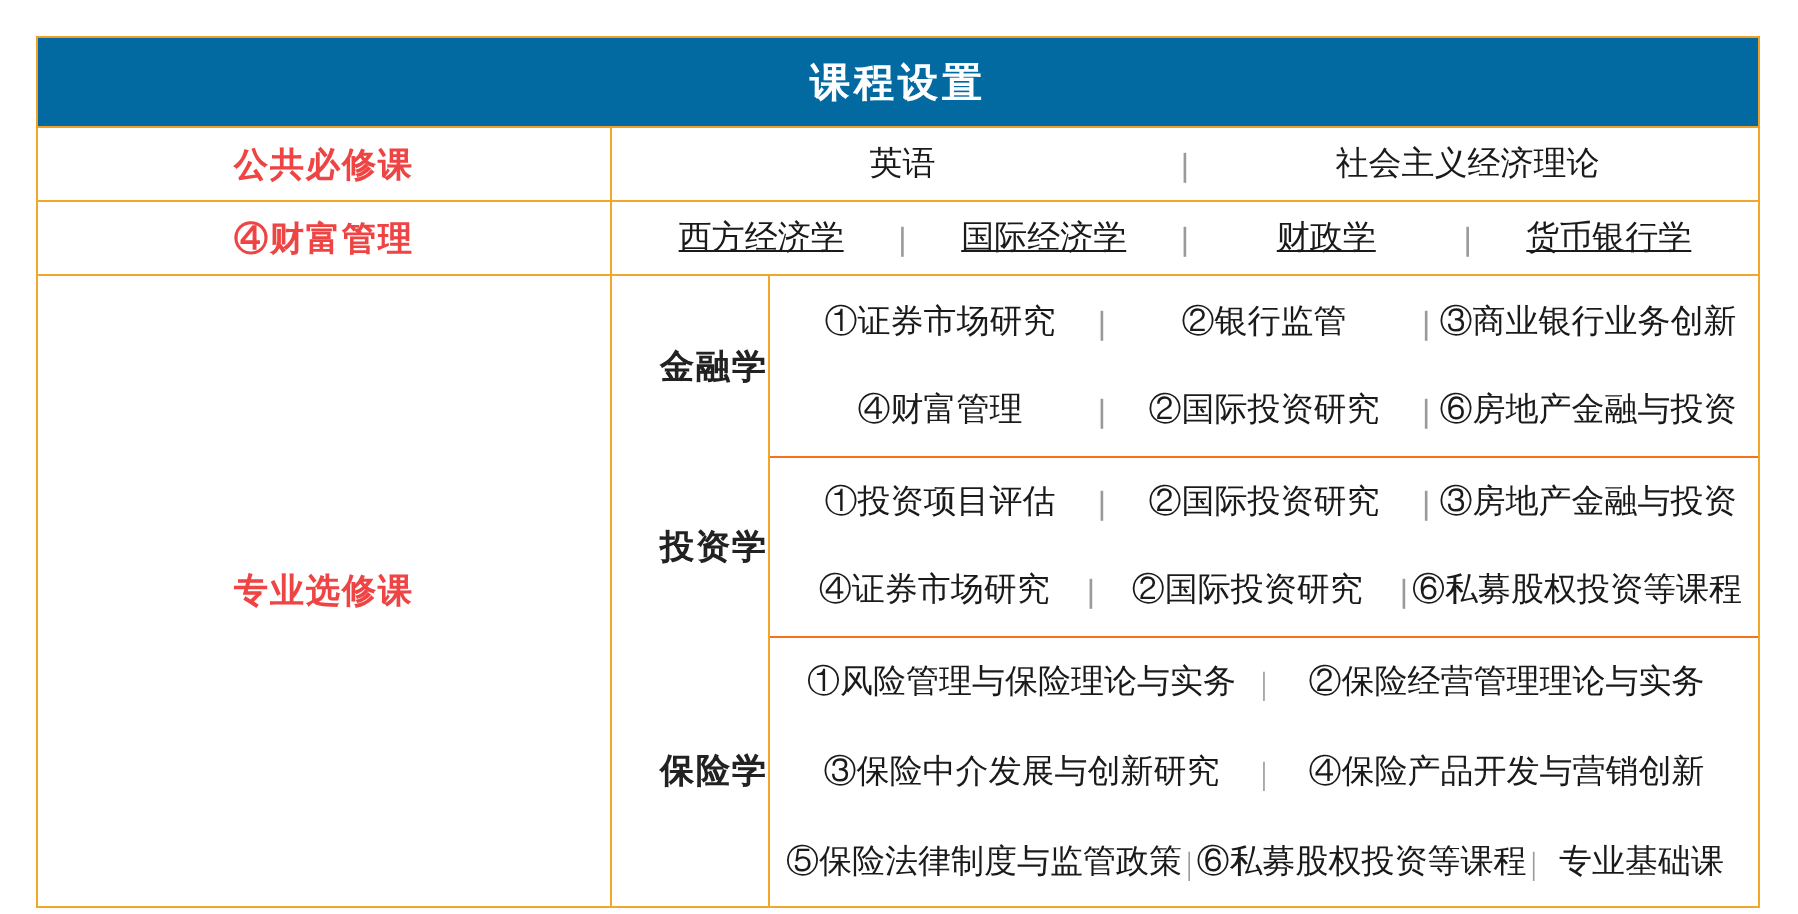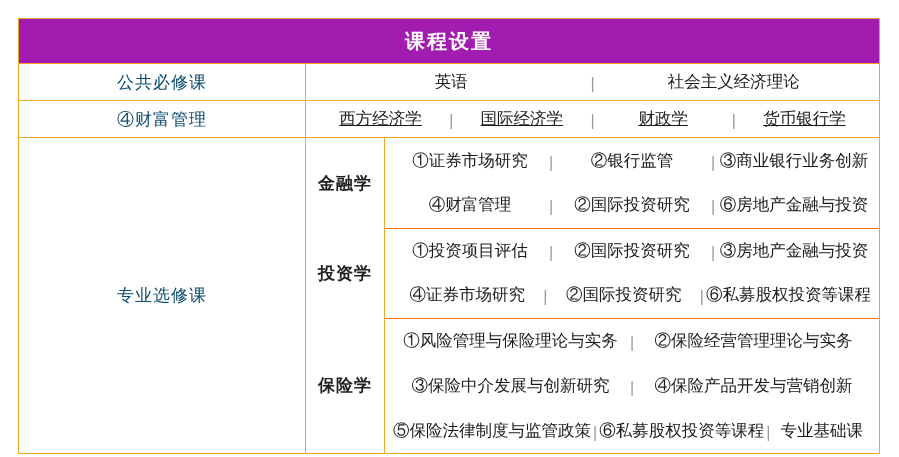--- a/index.html
+++ b/index.html
@@ -20,41 +20,41 @@
     width: 862px;
     border-collapse: collapse;
     table-layout: fixed;
   }
   .course-table td {
     border: 1px solid #f0a72a;
     padding: 0;
     vertical-align: middle;
   }
   .title-cell {
-    background: #a21caf;
+    background: #0369a1;
     color: #ffffff;
     font-size: 20px;
     font-weight: bold;
     text-align: center;
     height: 44px;
     letter-spacing: 2px;
     border: 1px solid #f0a029 !important;
   }
   .cat-cell {
     width: 140px;
     text-align: center;
     font-size: 17px;
-    font-weight: normal;
-    color: #0c4a6e;
+    font-weight: bold;
+    color: #ef4444;
     letter-spacing: 1px;
     margin-left: 19px;
   }
   .sub-cell {
     width: 78px;
-    text-align: center;
+    text-align: right;
     font-size: 17px;
     font-weight: bold;
     color: #222222;
     letter-spacing: 1px;
   }
   .row-h {
     height: 37px;
   }
   .items {
     display: flex;
@@ -112,20 +112,21 @@
     height: 45px;
   }
   .ins-row-ins {
     height: 45px;
   }
   .grp-ins td {
     border-bottom: none;
   }
   .nb {
     border-bottom: none !important;
+    font-family: Liberation Serif, serif;
   }
 </style>
 </head>
 <body>
 
 <table class="course-table">
   <tbody>
     <tr>
       <td class="title-cell" colspan="3">课程设置</td>
     </tr>

